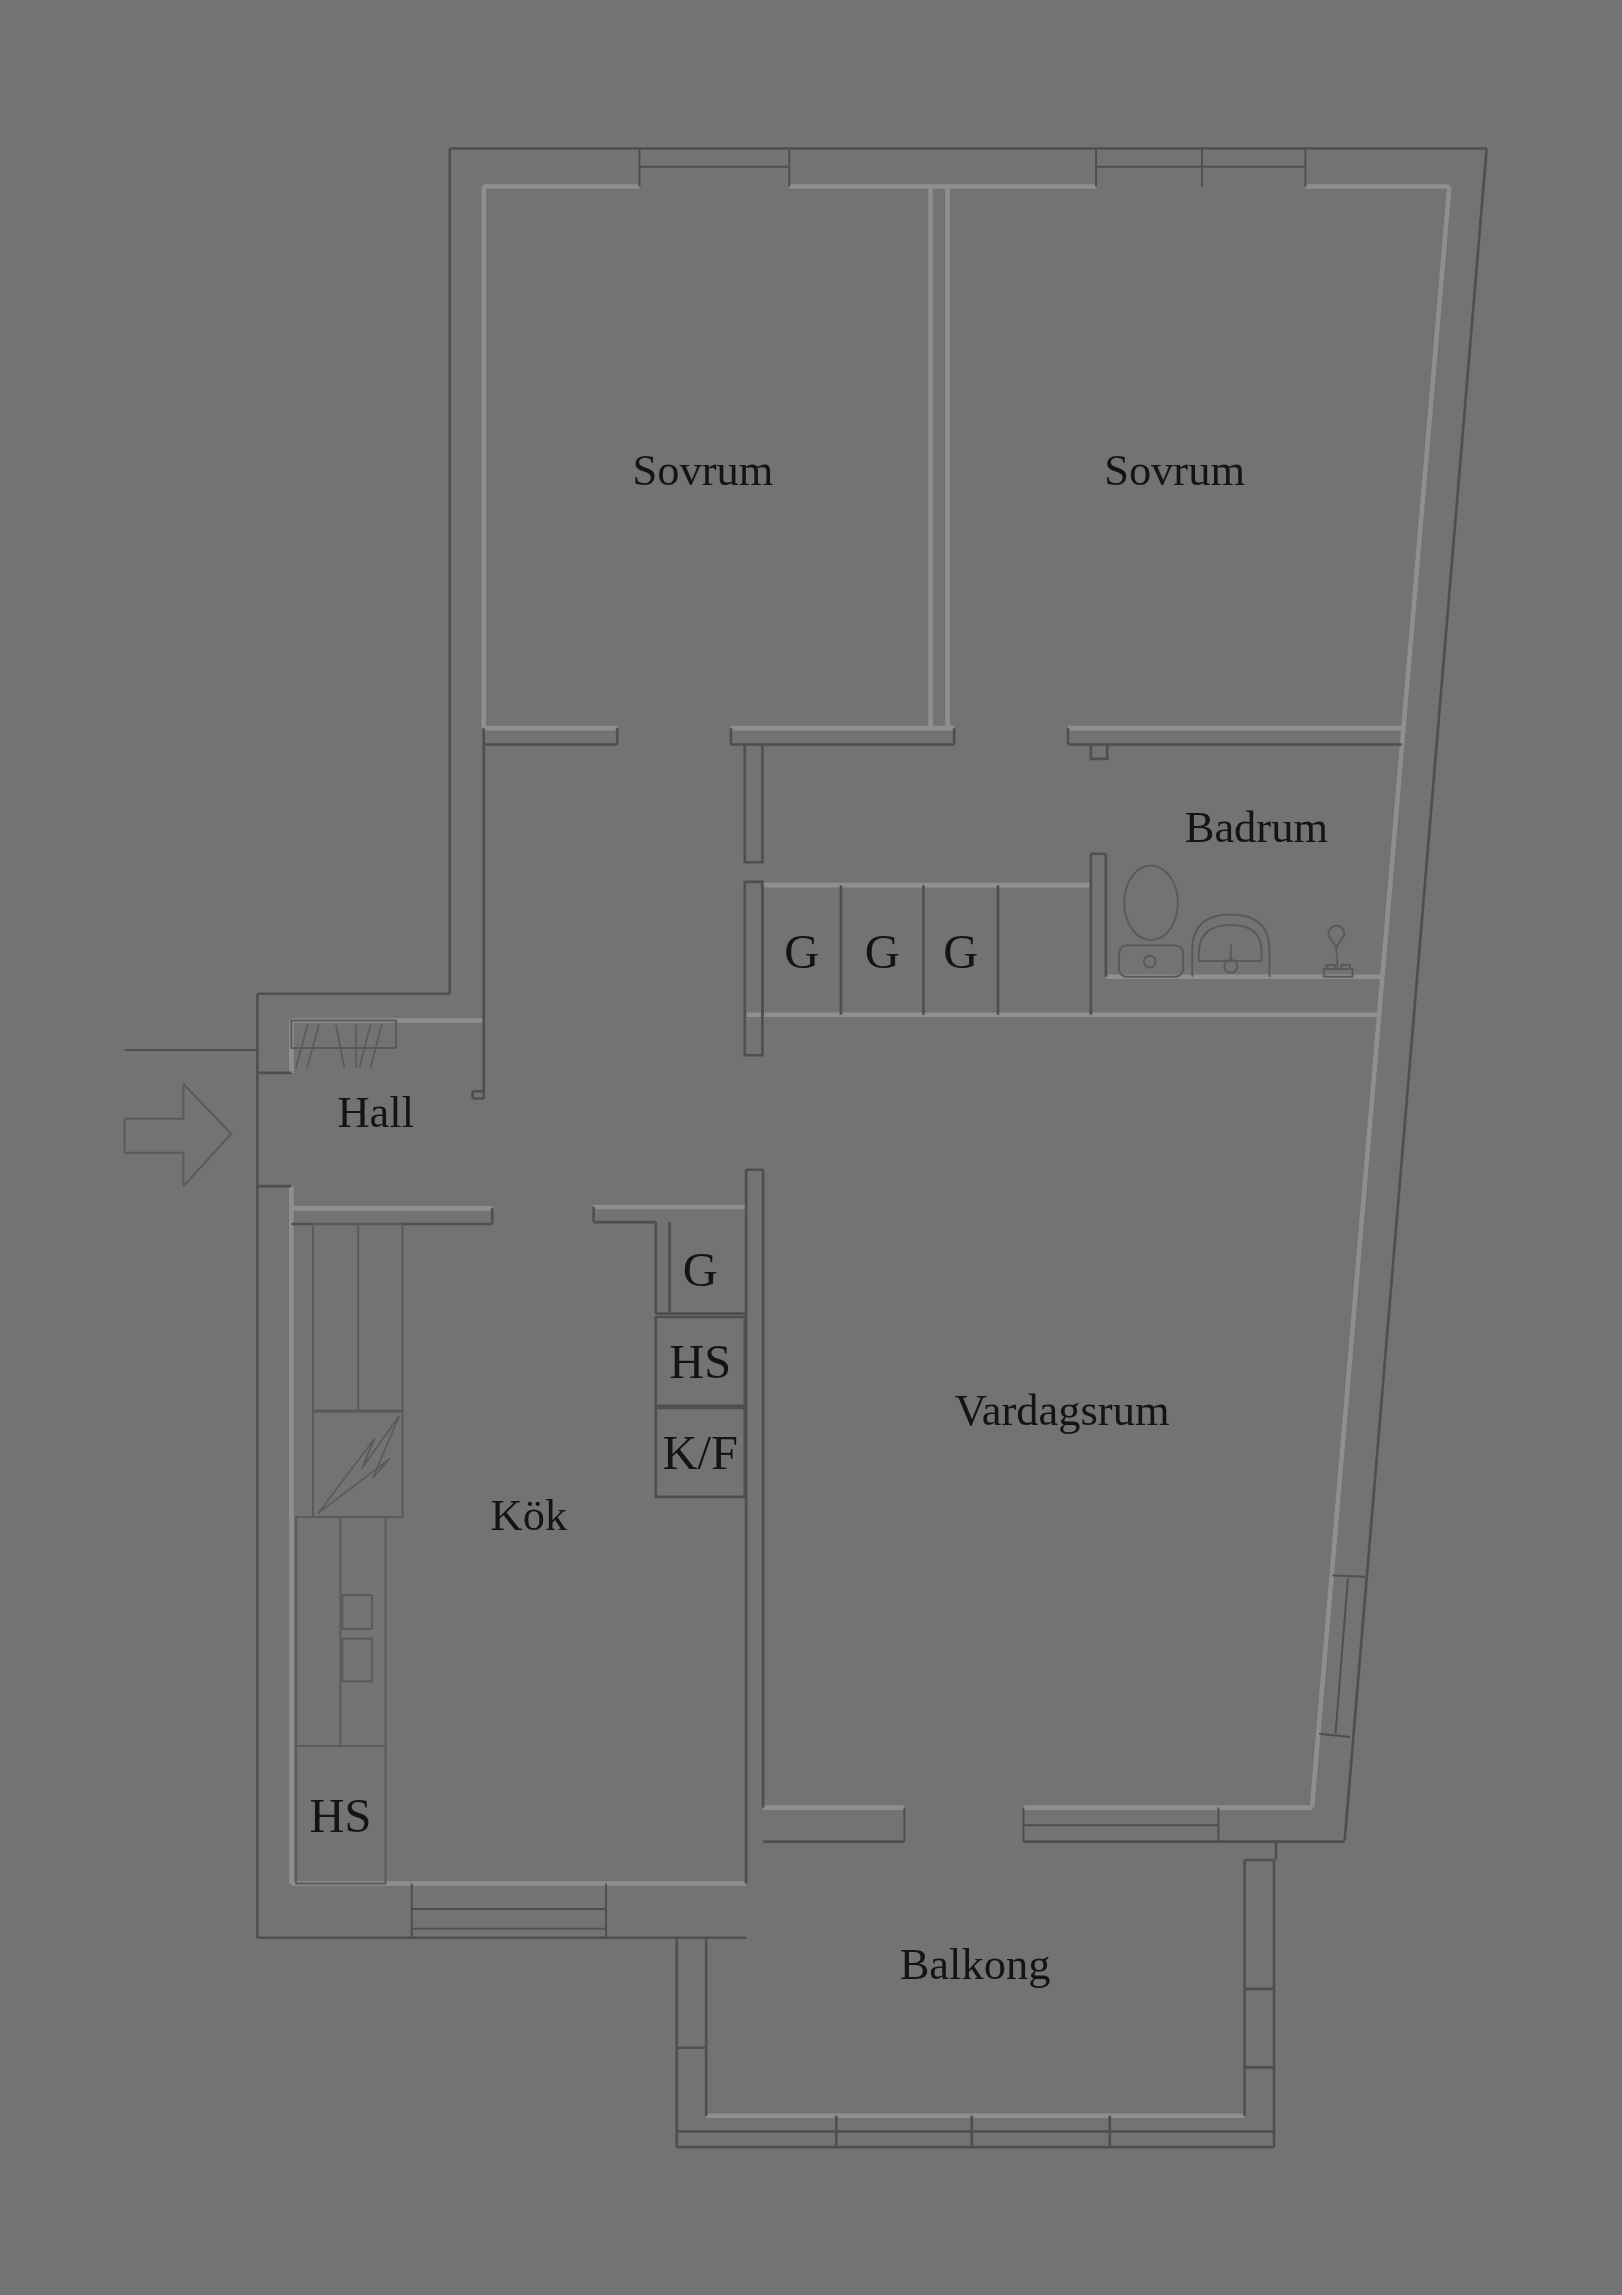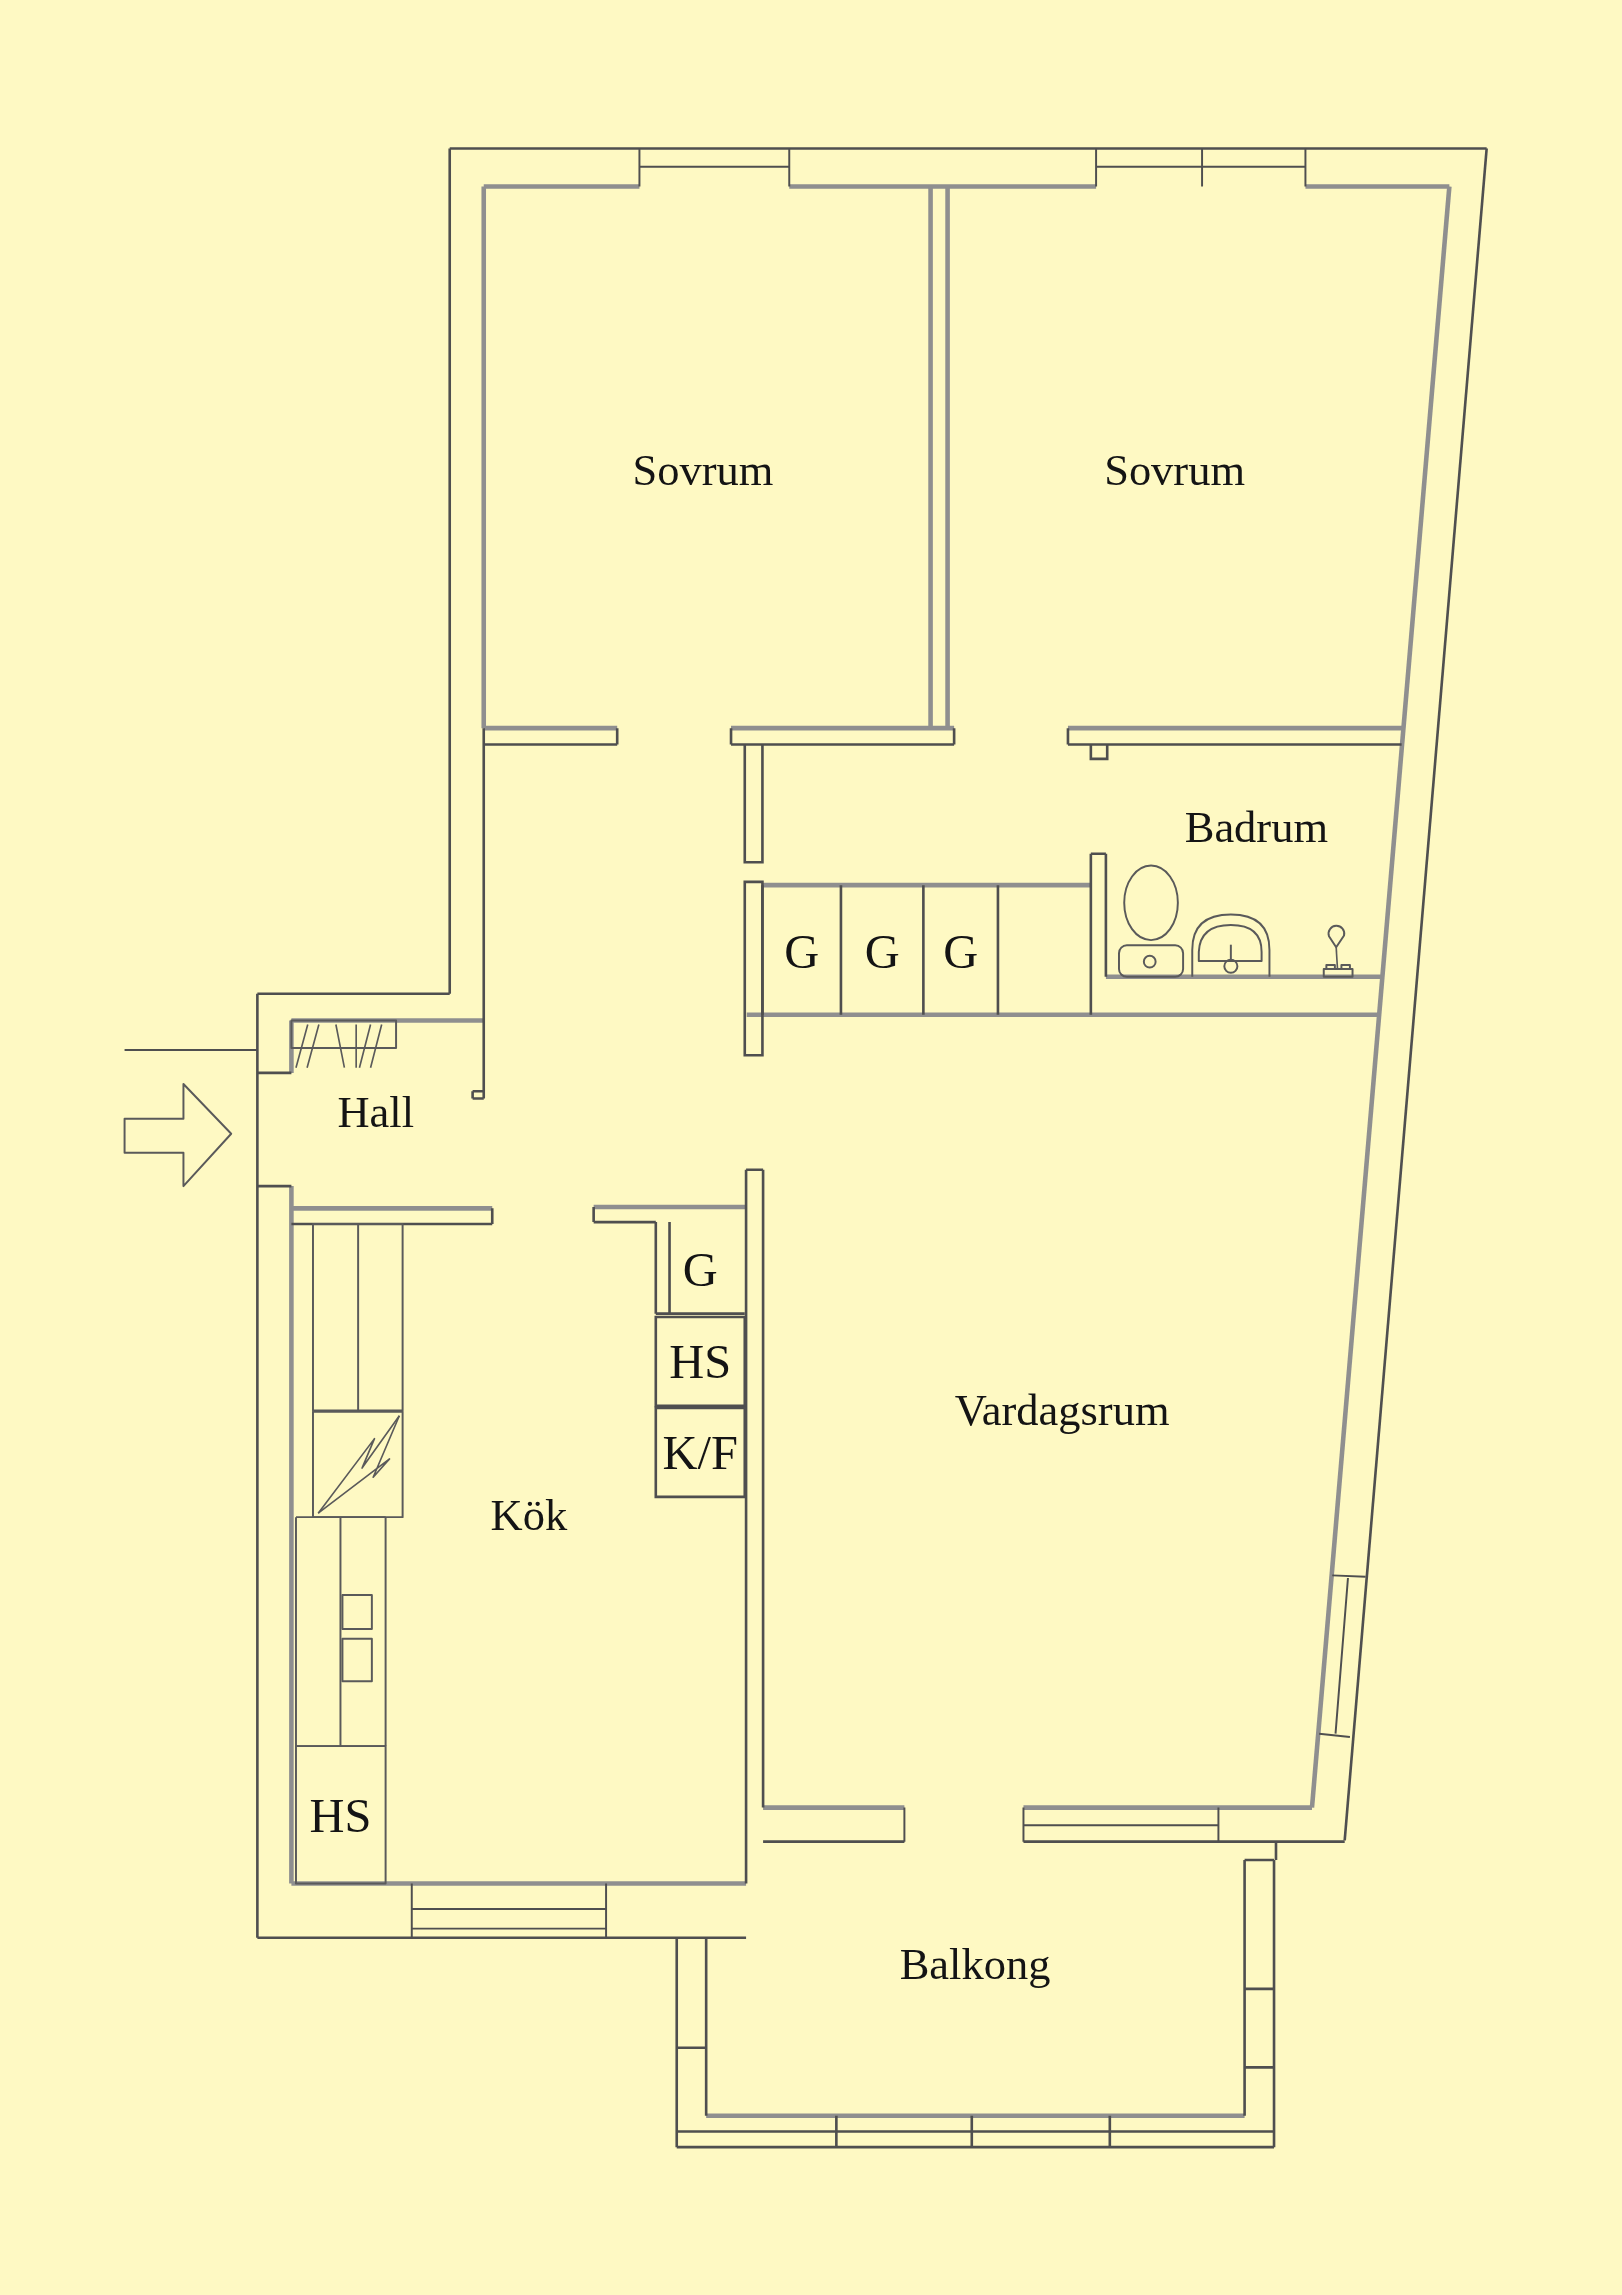--- a/index.html
+++ b/index.html
@@ -1,16 +1,16 @@
 <!DOCTYPE html>
 <html style="font-size:10.5px"><head>
 <meta charset="utf-8">
 <style>
   html,body{margin:0;padding:0;background:#ffffff;}
-  .page{position:relative;width:1623px;height:2295px;background:#fef9c3;overflow:hidden;}
+  .page{position:relative;width:1623px;height:2295px;background:#737373;overflow:hidden;}
   svg{display:block;width:1623px;height:2295px;}
   .face{stroke:#8f8f8f;stroke-width:7;fill:none;stroke-linecap:butt;}
   .wall{stroke:#4f4f4f;stroke-width:4;fill:none;stroke-linecap:butt;}
   .thin{stroke:#4f4f4f;stroke-width:3;fill:none;stroke-linecap:butt;}
   .fix{stroke:#5a5a5a;stroke-width:3;fill:none;stroke-linejoin:round;}
   text{font-family:"Liberation Serif","DejaVu Serif",serif;fill:#141414;}
   .room-label{font-size:68px;text-anchor:middle;}
   .closet-label{font-size:74px;text-anchor:middle;}
 </style>
 </head>

